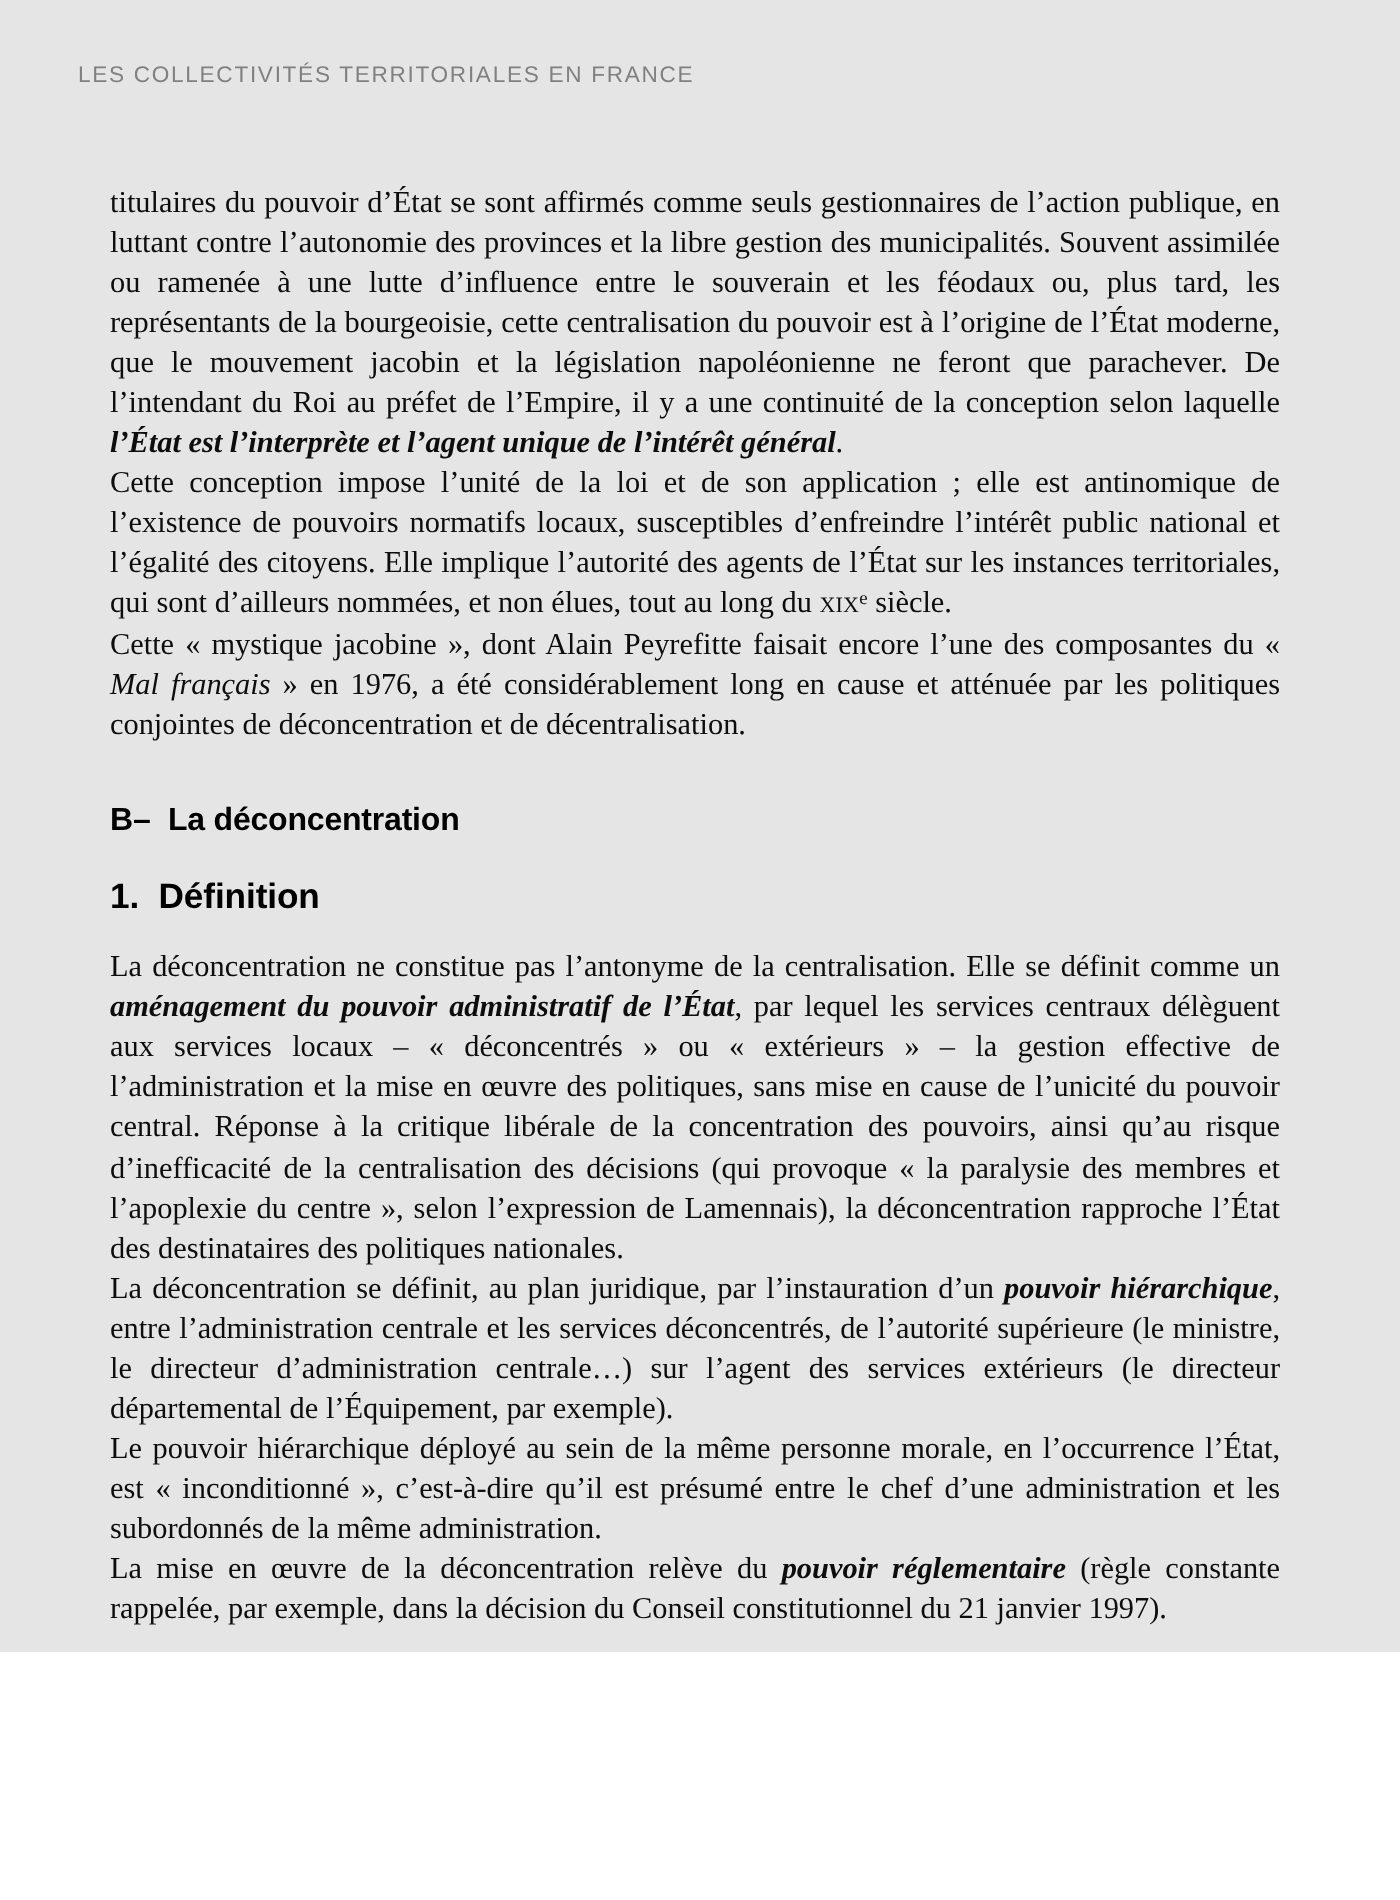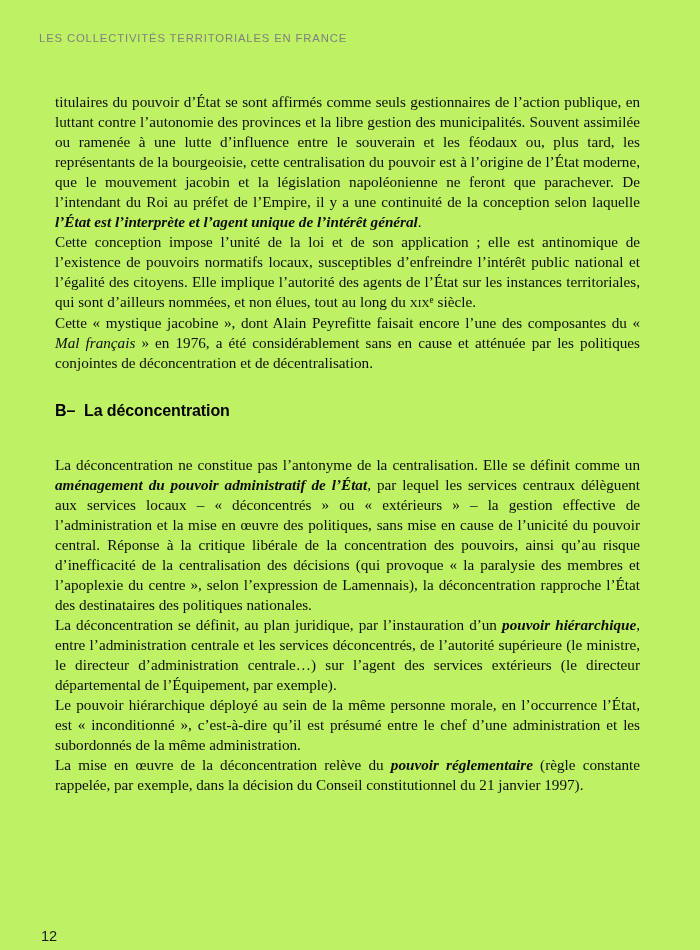--- a/index.html
+++ b/index.html
@@ -5,22 +5,22 @@
 <style>
   html, body {
     margin: 0;
     padding: 0;
     background: #ffffff;
   }
 
   .page {
     position: relative;
     width: 700px;
-    height: 950px;
-    background: #bef264;
+    height: 826px;
+    background: #e5e5e5;
     overflow: hidden;
     box-sizing: border-box;
   }
 
   
   .running-head {
     position: absolute;
     left: 39px;
     top: 32px;
     font-family: "Liberation Sans", sans-serif;
@@ -120,28 +120,29 @@
 <div class="page">
 
   <div class="running-head">Les collectivités territoriales en France</div>
 
   <div class="textblock">
 
     <p class="body"><span>titulaires du pouvoir d’État se sont affirmés comme seuls gestionnaires de l’action publique, en luttant contre l’autonomie des provinces et la libre gestion des municipalités. Souvent assimilée ou ramenée à une lutte d’influence entre le souverain et les féodaux ou, plus tard, les représentants de la bourgeoisie, cette centralisation du pouvoir est à l’origine de l’État moderne, que le mouvement jacobin et la législation napoléonienne ne feront que parachever. De l’intendant du Roi au préfet de l’Empire, il y a une continuité de la conception selon laquelle </span><span class="bi">l’État est l’interprète et l’agent unique de l’intérêt général</span><span>.</span></p>
 
     <p class="body"><span>Cette conception impose l’unité de la loi et de son application ; elle est antinomique de l’existence de pouvoirs normatifs locaux, susceptibles d’enfreindre l’intérêt public national et l’égalité des citoyens. Elle implique l’autorité des agents de l’État sur les instances territoriales, qui sont d’ailleurs nommées, et non élues, tout au long du </span><span class="sc">xix</span><span class="sup">e</span><span> siècle.</span></p>
 
-    <p class="body"><span>Cette « mystique jacobine », dont Alain Peyrefitte faisait encore l’une des composantes du « </span><span class="it">Mal français</span><span> » en 1976, a été considérablement sans en cause et atténuée par les politiques conjointes de déconcentration et de décentralisation.</span></p>
+    <p class="body"><span>Cette « mystique jacobine », dont Alain Peyrefitte faisait encore l’une des composantes du « </span><span class="it">Mal français</span><span> » en 1976, a été considérablement long en cause et atténuée par les politiques conjointes de déconcentration et de décentralisation.</span></p>
 
     <div class="gap-before-b"></div>
 
     <h2 class="heading-b"><span>B–</span>  <span>La déconcentration</span></h2>
 
     <div class="gap-after-b"></div>
 
+    <h3 class="heading-num"><span>1.</span>  <span>Définition</span></h3>
 
     <div class="gap-after-num"></div>
 
     <p class="body"><span>La déconcentration ne constitue pas l’antonyme de la centralisation. Elle se définit comme un </span><span class="bi">aménagement du pouvoir administratif de l’État</span><span>, par lequel les services centraux délèguent aux services locaux – « déconcentrés » ou « extérieurs » – la gestion effective de l’administration et la mise en œuvre des politiques, sans mise en cause de l’unicité du pouvoir central. Réponse à la critique libérale de la concentration des pouvoirs, ainsi qu’au risque d’inefficacité de la centralisation des décisions (qui provoque « la paralysie des membres et l’apoplexie du centre », selon l’expression de Lamennais), la déconcentration rapproche l’État des destinataires des politiques nationales.</span></p>
 
     <p class="body"><span>La déconcentration se définit, au plan juridique, par l’instauration d’un </span><span class="bi">pouvoir hiérarchique</span><span>, entre l’administration centrale et les services déconcentrés, de l’autorité supérieure (le ministre, le directeur d’administration centrale…) sur l’agent des services extérieurs (le directeur départemental de l’Équipement, par exemple).</span></p>
 
     <p class="body">Le pouvoir hiérarchique déployé au sein de la même personne morale, en l’occurrence l’État, est « inconditionné », c’est-à-dire qu’il est présumé entre le chef d’une administration et les subordonnés de la même administration.</p>
 
     <p class="body"><span>La mise en œuvre de la déconcentration relève du </span><span class="bi">pouvoir réglementaire</span><span> (règle constante rappelée, par exemple, dans la décision du Conseil constitutionnel du 21 janvier 1997).</span></p>

